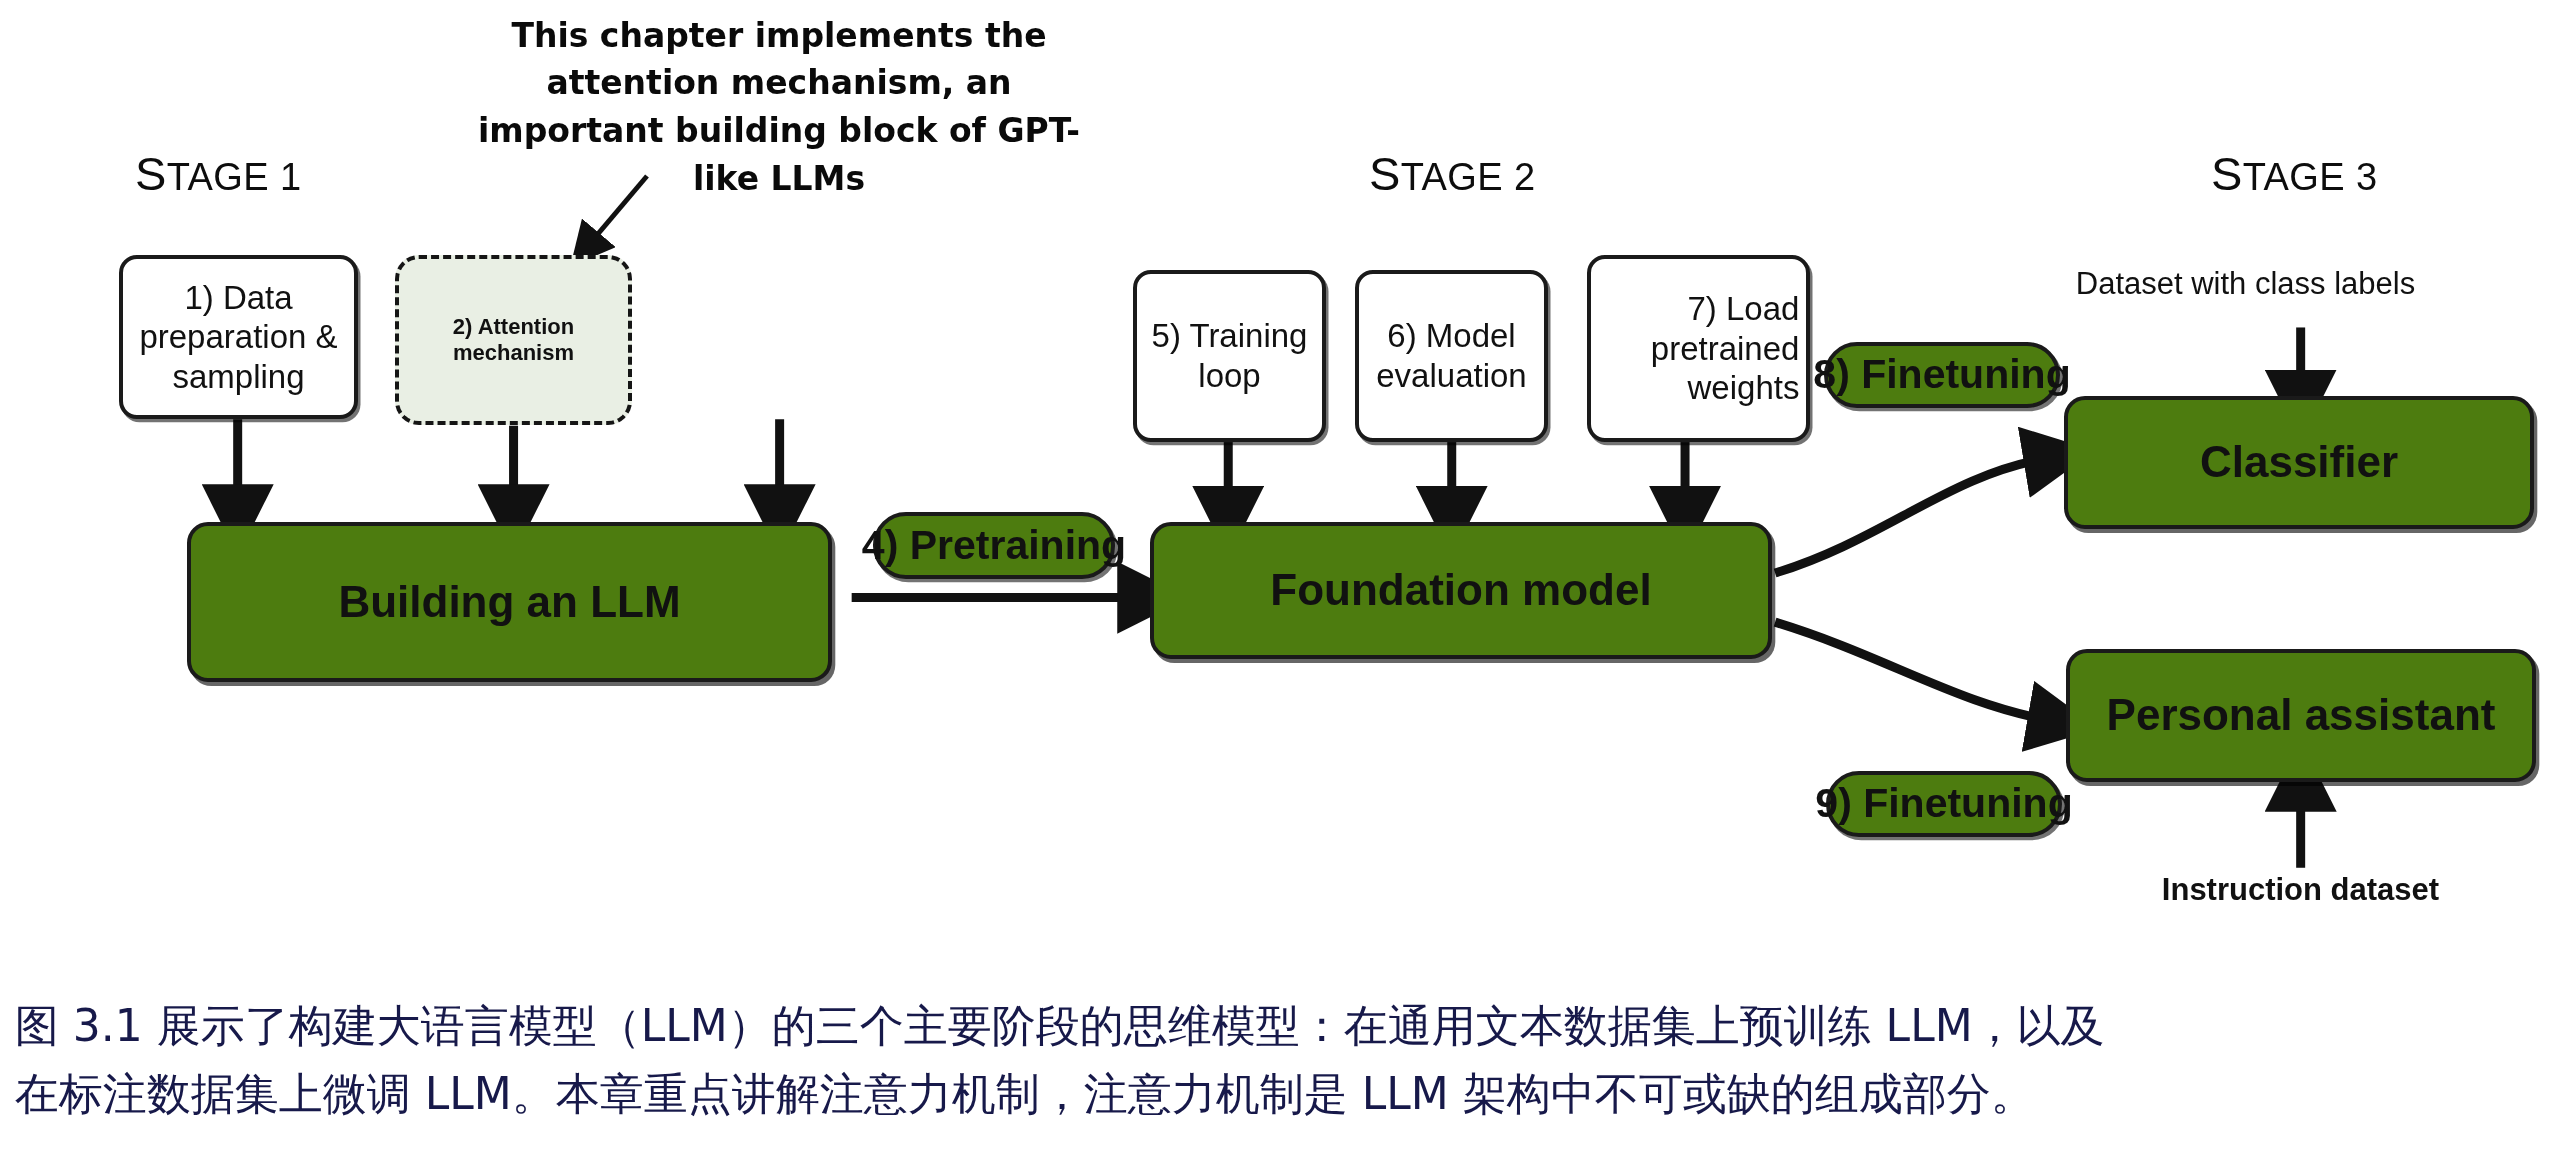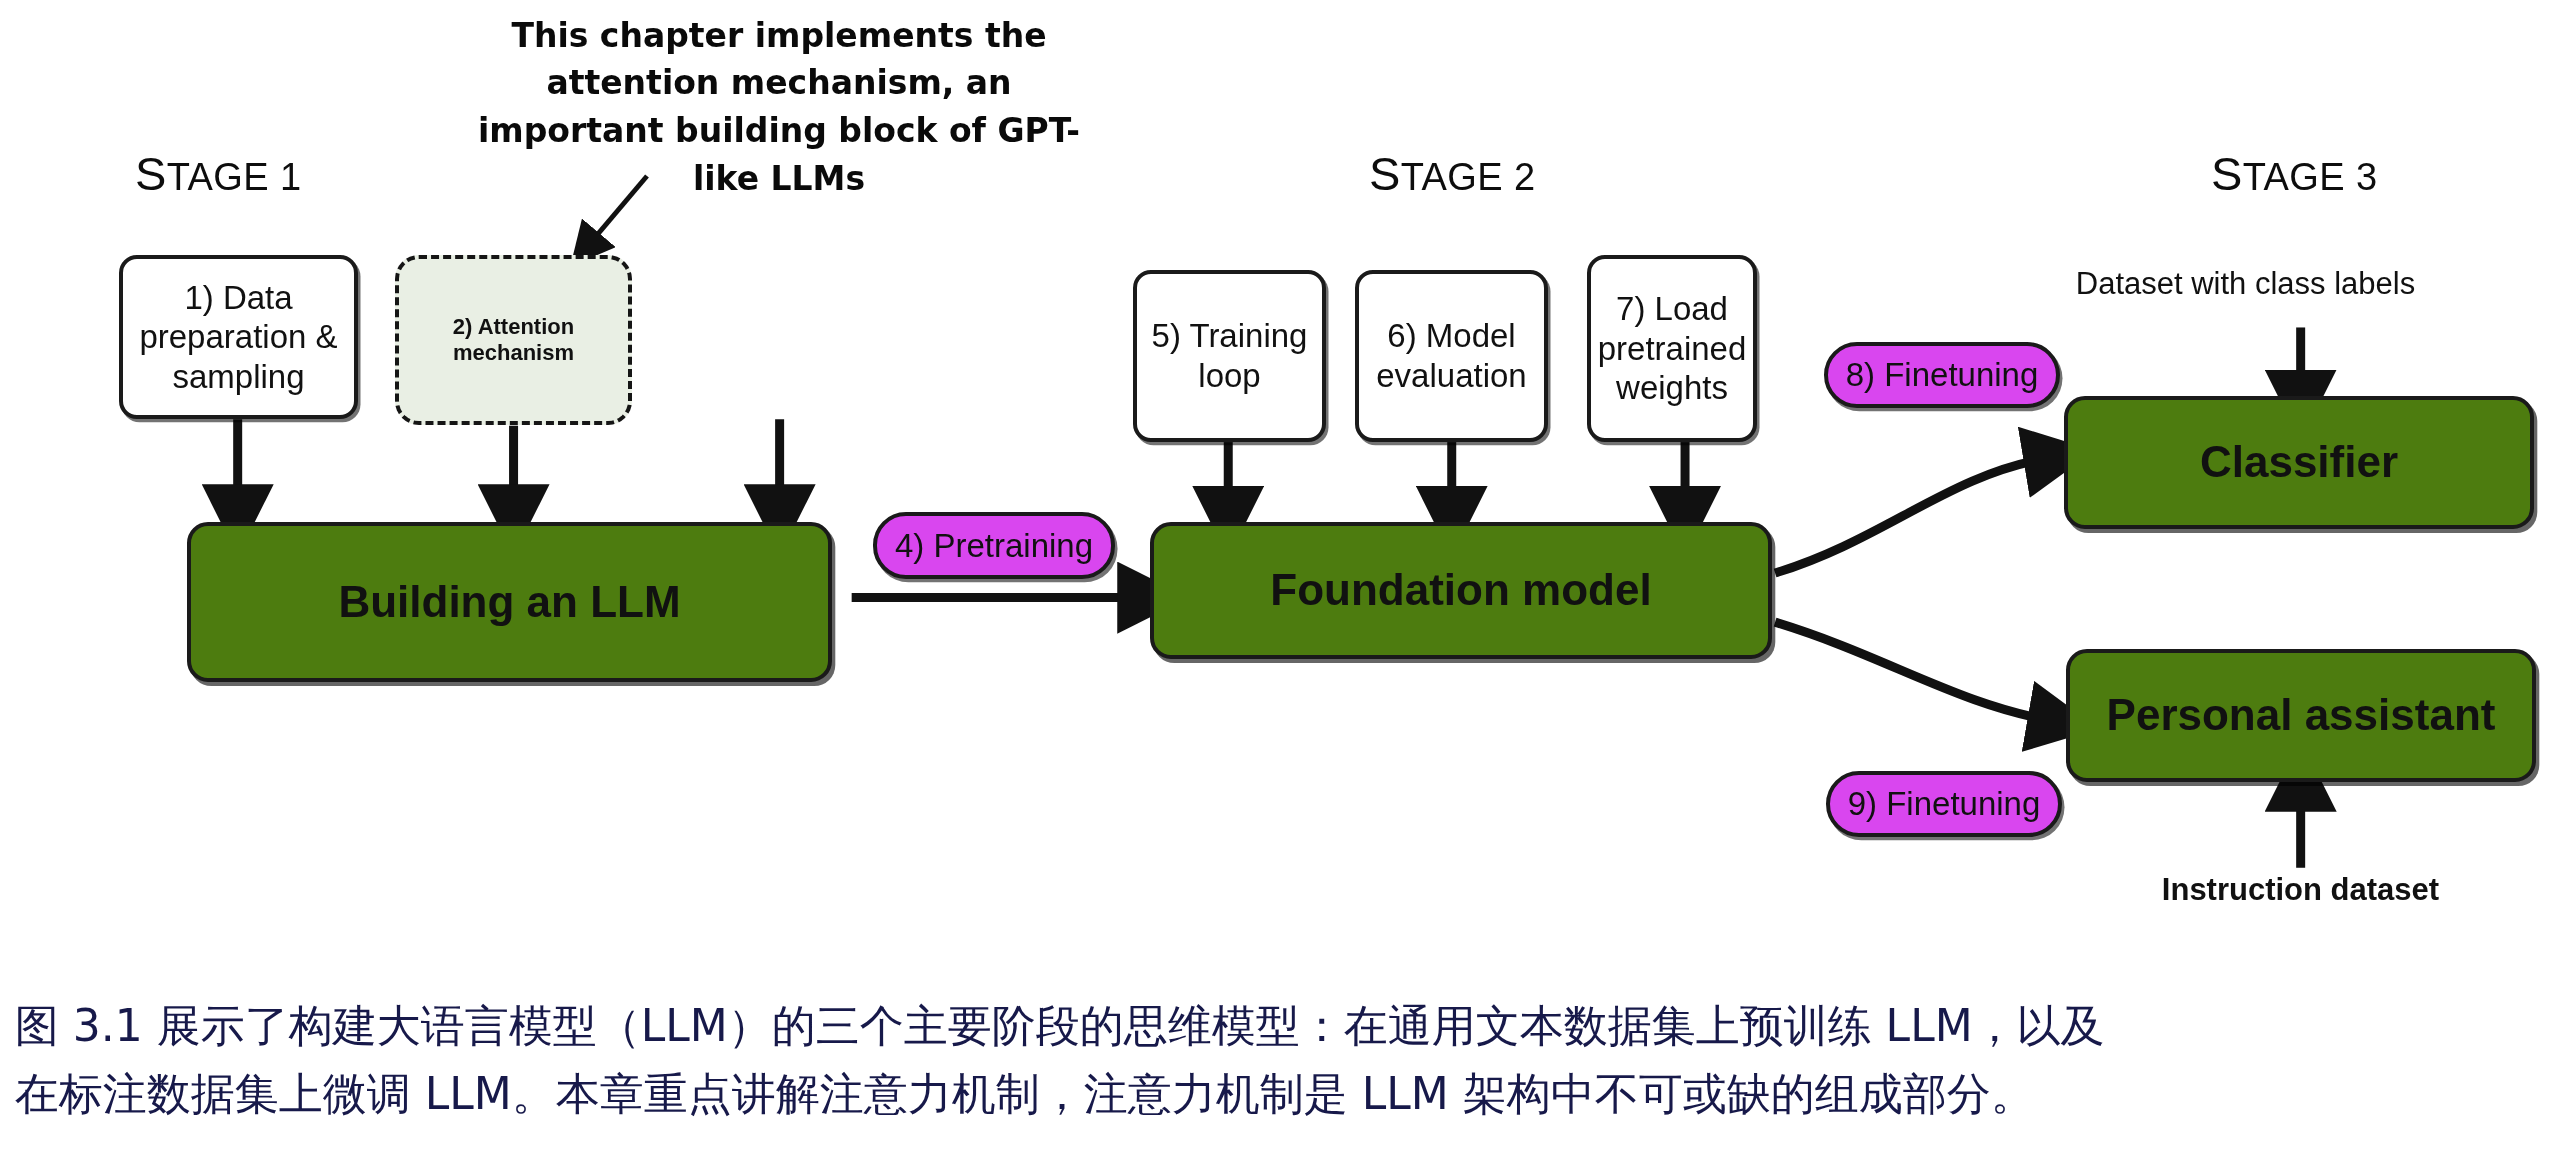--- a/index.html
+++ b/index.html
@@ -25,23 +25,23 @@
   .dashed-box{
     background:#e9efe4;border:4.9px dashed #151515;border-radius:24px;
     font-size:22px;font-weight:bold;padding:3.3px 6.6px;
   }
   .big-box{
     background:#4d7c0f;border:4.9px solid #1a1a1a;border-radius:21px;
     font-size:44px;font-weight:bold;
     box-shadow:3.3px 4.1px 0 rgba(0,0,0,.6);
   }
   .pill{
-    background:#d946ef;border:4.1px solid #1a1a1a;border-radius:33px;
-    font-size:33px;box-shadow:2.5px 3.3px 0 rgba(0,0,0,.55);
-    padding:1.6px 11.5px;white-space:nowrap;
+    background:#4d7c0f;border:4.1px solid #1a1a1a;border-radius:33px;
+    font-size:41px;box-shadow:2.5px 3.3px 0 rgba(0,0,0,.55);
+    padding:1.6px 11.5px;white-space:nowrap;font-weight:bold;
   }
 
   
   .stage-title{
     position:absolute;font-weight:normal;color:#0d0d0d;white-space:nowrap;
     font-size:38px;letter-spacing:0.4px;
   }
   .stage-title .cap{font-size:47px;}
 
   
@@ -116,21 +116,21 @@
 
 
   <div class="box big-box" style="left:187px;top:522px;width:645px;height:160px;">Building an LLM</div>
 
   <div class="box pill" style="left:873px;top:512px;width:242px;height:67px;">4) Pretraining</div>
 
   <div class="box small-box" style="left:1133px;top:270px;width:193px;height:172px;">5) Training loop</div>
 
   <div class="box small-box" style="left:1355px;top:270px;width:193px;height:172px;">6) Model evaluation</div>
 
-  <div class="box small-box" style="left:1587px;top:255px;width:170px;height:187px;">7) Load pretrained weights</div>
+  <div class="box small-box" style="left:1587px;top:255px;width:223px;height:187px;text-align:right;">7) Load pretrained weights</div>
 
   <div class="box big-box" style="left:1150px;top:522px;width:622px;height:137px;">Foundation model</div>
 
   <div class="annot" style="left:2000px;top:266px;width:491px;">Dataset with class labels</div>
 
   <div class="box pill" style="left:1824px;top:342px;width:236px;height:66px;">8) Finetuning</div>
 
   <div class="box big-box" style="left:2064px;top:396px;width:470px;height:133px;">Classifier</div>
 
   <div class="box big-box" style="left:2066px;top:649px;width:470px;height:133px;">Personal assistant</div>

